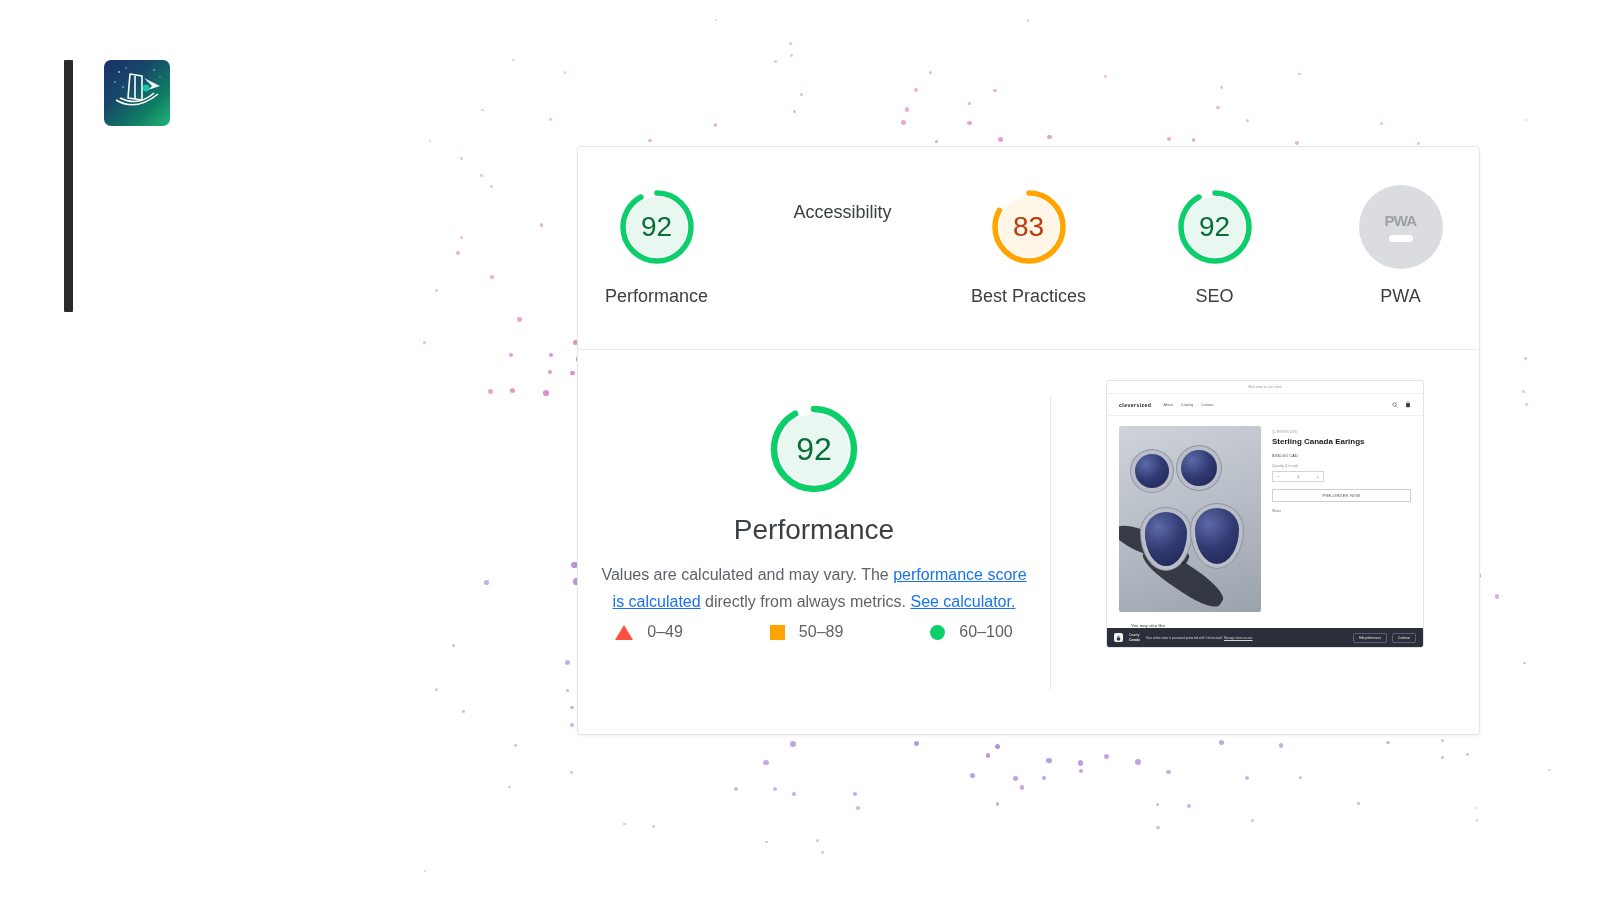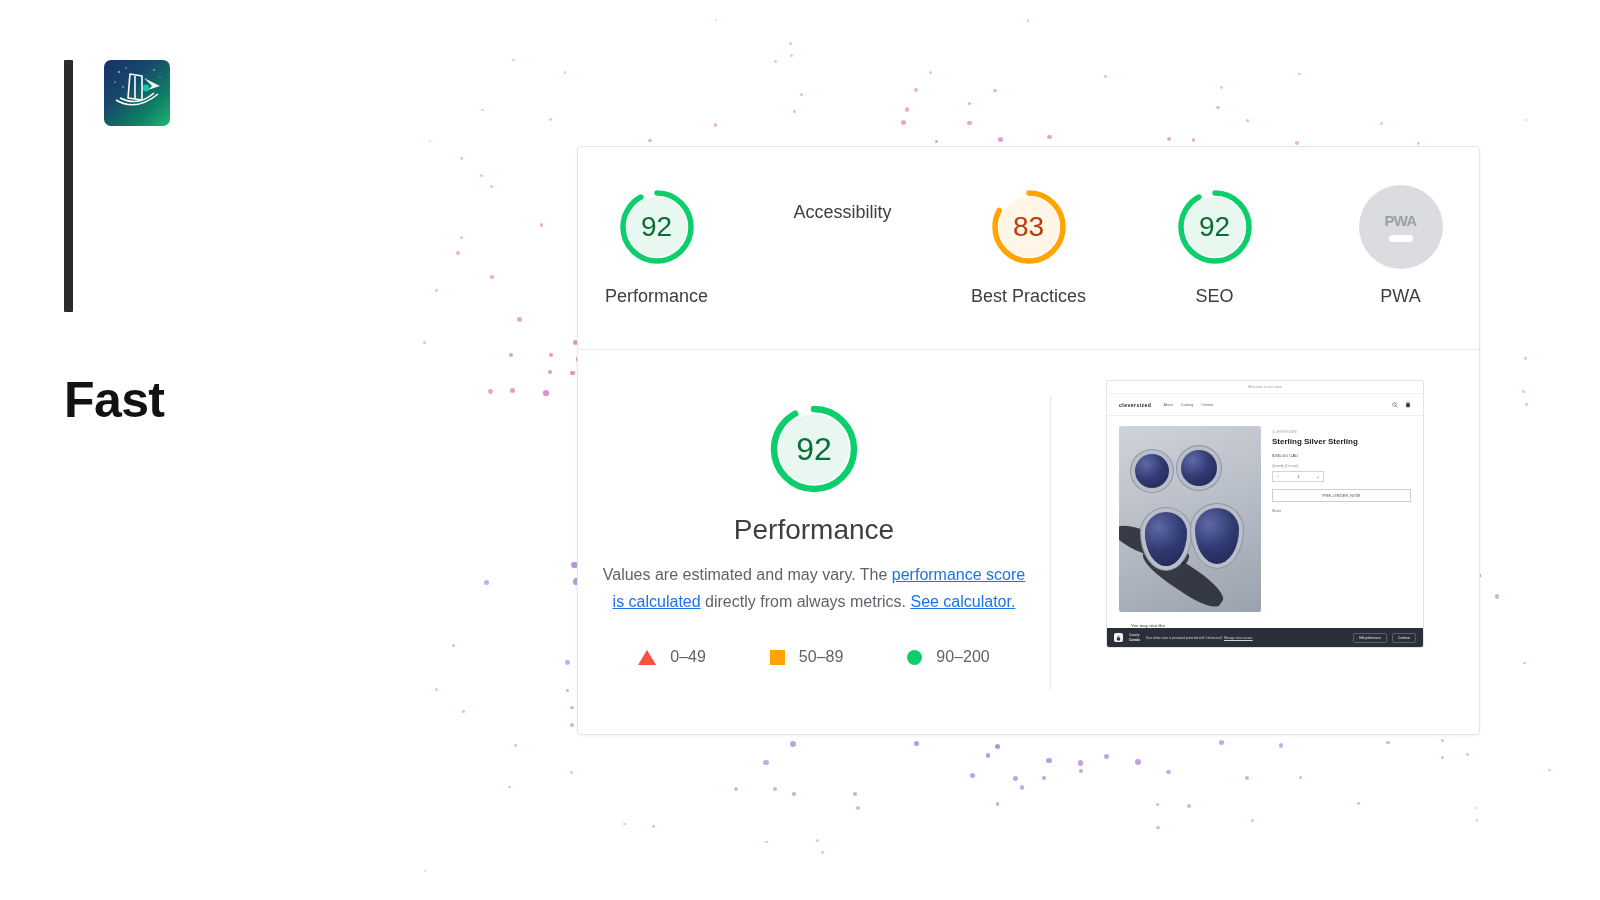--- a/index.html
+++ b/index.html
@@ -176,24 +176,24 @@
     text-align: center;
     font-size: 16px;
     line-height: 1.66;
     color: #5f6368;
   }
   #perf-desc a {
     color: #1a73e8;
     text-decoration: underline;
   }
   #perf-legend {
-    margin-top: 33px;
+    margin-top: 8px;
     display: flex;
     align-items: center;
-    gap: 64px;
+    gap: 87px;
   }
   .legend-item {
     display: flex; align-items: center; gap: 14px;
     font-size: 16px; color: #5f6368;
   }
   .mk-triangle {
     width: 0; height: 0;
     border-left: 9px solid transparent;
     border-right: 9px solid transparent;
     border-bottom: 15px solid #ff4e42;
@@ -868,21 +868,20 @@
             <circle cx="15" cy="12" r="0.9"></circle>
               <circle cx="22" cy="8" r="0.7"></circle>
             <circle cx="11" cy="22" r="0.7"></circle>
               <circle cx="19" cy="27" r="0.8"></circle>
             <circle cx="50" cy="10" r="0.8"></circle>
               <circle cx="56" cy="17" r="0.6"></circle>
           </g>
         </svg>
       </div>
     </div>
-    <h1 id="headline">Fast</h1>
   </div>
 
   <div id="lh-card">
 
     <div id="gauge-strip">
         <div class="gauge-item">
           <div class="gauge-ring">
             <svg viewBox="0 0 84 84">
               <circle cx="42" cy="42" r="30" fill="#e8f8f0"></circle>
               <circle cx="42" cy="42" r="34" fill="none" stroke="#0cce6b" stroke-width="5.5" stroke-linecap="round" stroke-dasharray="196.54 213.63" transform="rotate(-90 42 42)"></circle>
@@ -931,35 +930,35 @@
         <div id="perf-ring">
           <svg viewBox="0 0 98 98">
             <circle cx="49" cy="49" r="35" fill="#e8f8f0"></circle>
             <circle id="perf-arc" cx="49" cy="49" r="40" fill="none" stroke="#0cce6b" stroke-width="6.5" stroke-linecap="round" transform="rotate(-90 49 49)" stroke-dasharray="231.22 251.33"></circle>
           </svg>
           <span id="perf-num" style="color: rgb(10, 108, 54);">92</span>
         </div>
         <div id="perf-title">Performance</div>
 
         <p id="perf-desc">
-          <span>Values are estimated and may vary. The </span><a href="#">performance score is calculated</a><span> directly from always metrics. </span><a href="#">See calculator.</a>
+          <span>Values are calculated and may vary. The </span><a href="#">performance score is calculated</a><span> directly from always metrics. </span><a href="#">See calculator.</a>
         </p>
 
         <div id="perf-legend">
             <div class="legend-item">
               <span class="mk-triangle"></span>
               <span>0–49</span>
             </div>
             <div class="legend-item">
               <span class="mk-square"></span>
               <span>50–89</span>
             </div>
             <div class="legend-item">
               <span class="mk-circle"></span>
-              <span>90–200</span>
+              <span>60–100</span>
             </div>
           </div>
       </div>
 
       <div id="pane-divider"></div>
 
       <div id="thumb-pane">
         <div id="thumb">
 
           <div class="tb-announce">
@@ -989,21 +988,21 @@
             <div class="tb-photo">
               <div class="crackle" style="left:-6px;top:108px;width:78px;height:22px;transform:rotate(22deg);"></div>
               <div class="crackle" style="left:18px;top:138px;width:92px;height:26px;transform:rotate(34deg);"></div>
               <div class="stone" style="left:16px;top:28px;width:34px;height:34px;"></div>
               <div class="stone" style="left:62px;top:24px;width:36px;height:36px;"></div>
               <div class="stone pear" style="left:26px;top:86px;width:42px;height:54px;"></div>
               <div class="stone pear" style="left:76px;top:82px;width:44px;height:56px;"></div>
             </div>
             <div class="tb-info">
               <div class="tb-vendor">CLEVERSIZED</div>
-              <div class="tb-title">Sterling Silver Sterling</div>
+              <div class="tb-title">Sterling Canada Earings</div>
               <div class="tb-price">$330.00 CAD</div>
               <div class="tb-qty-label">Quantity (1 in cart)</div>
               <div class="tb-qty">
                 <span>−</span>
                 <span>1</span>
                 <span>+</span>
               </div>
               <div class="tb-cta">PRE-ORDER NOW</div>
               <div class="tb-share">Share</div>
             </div>

